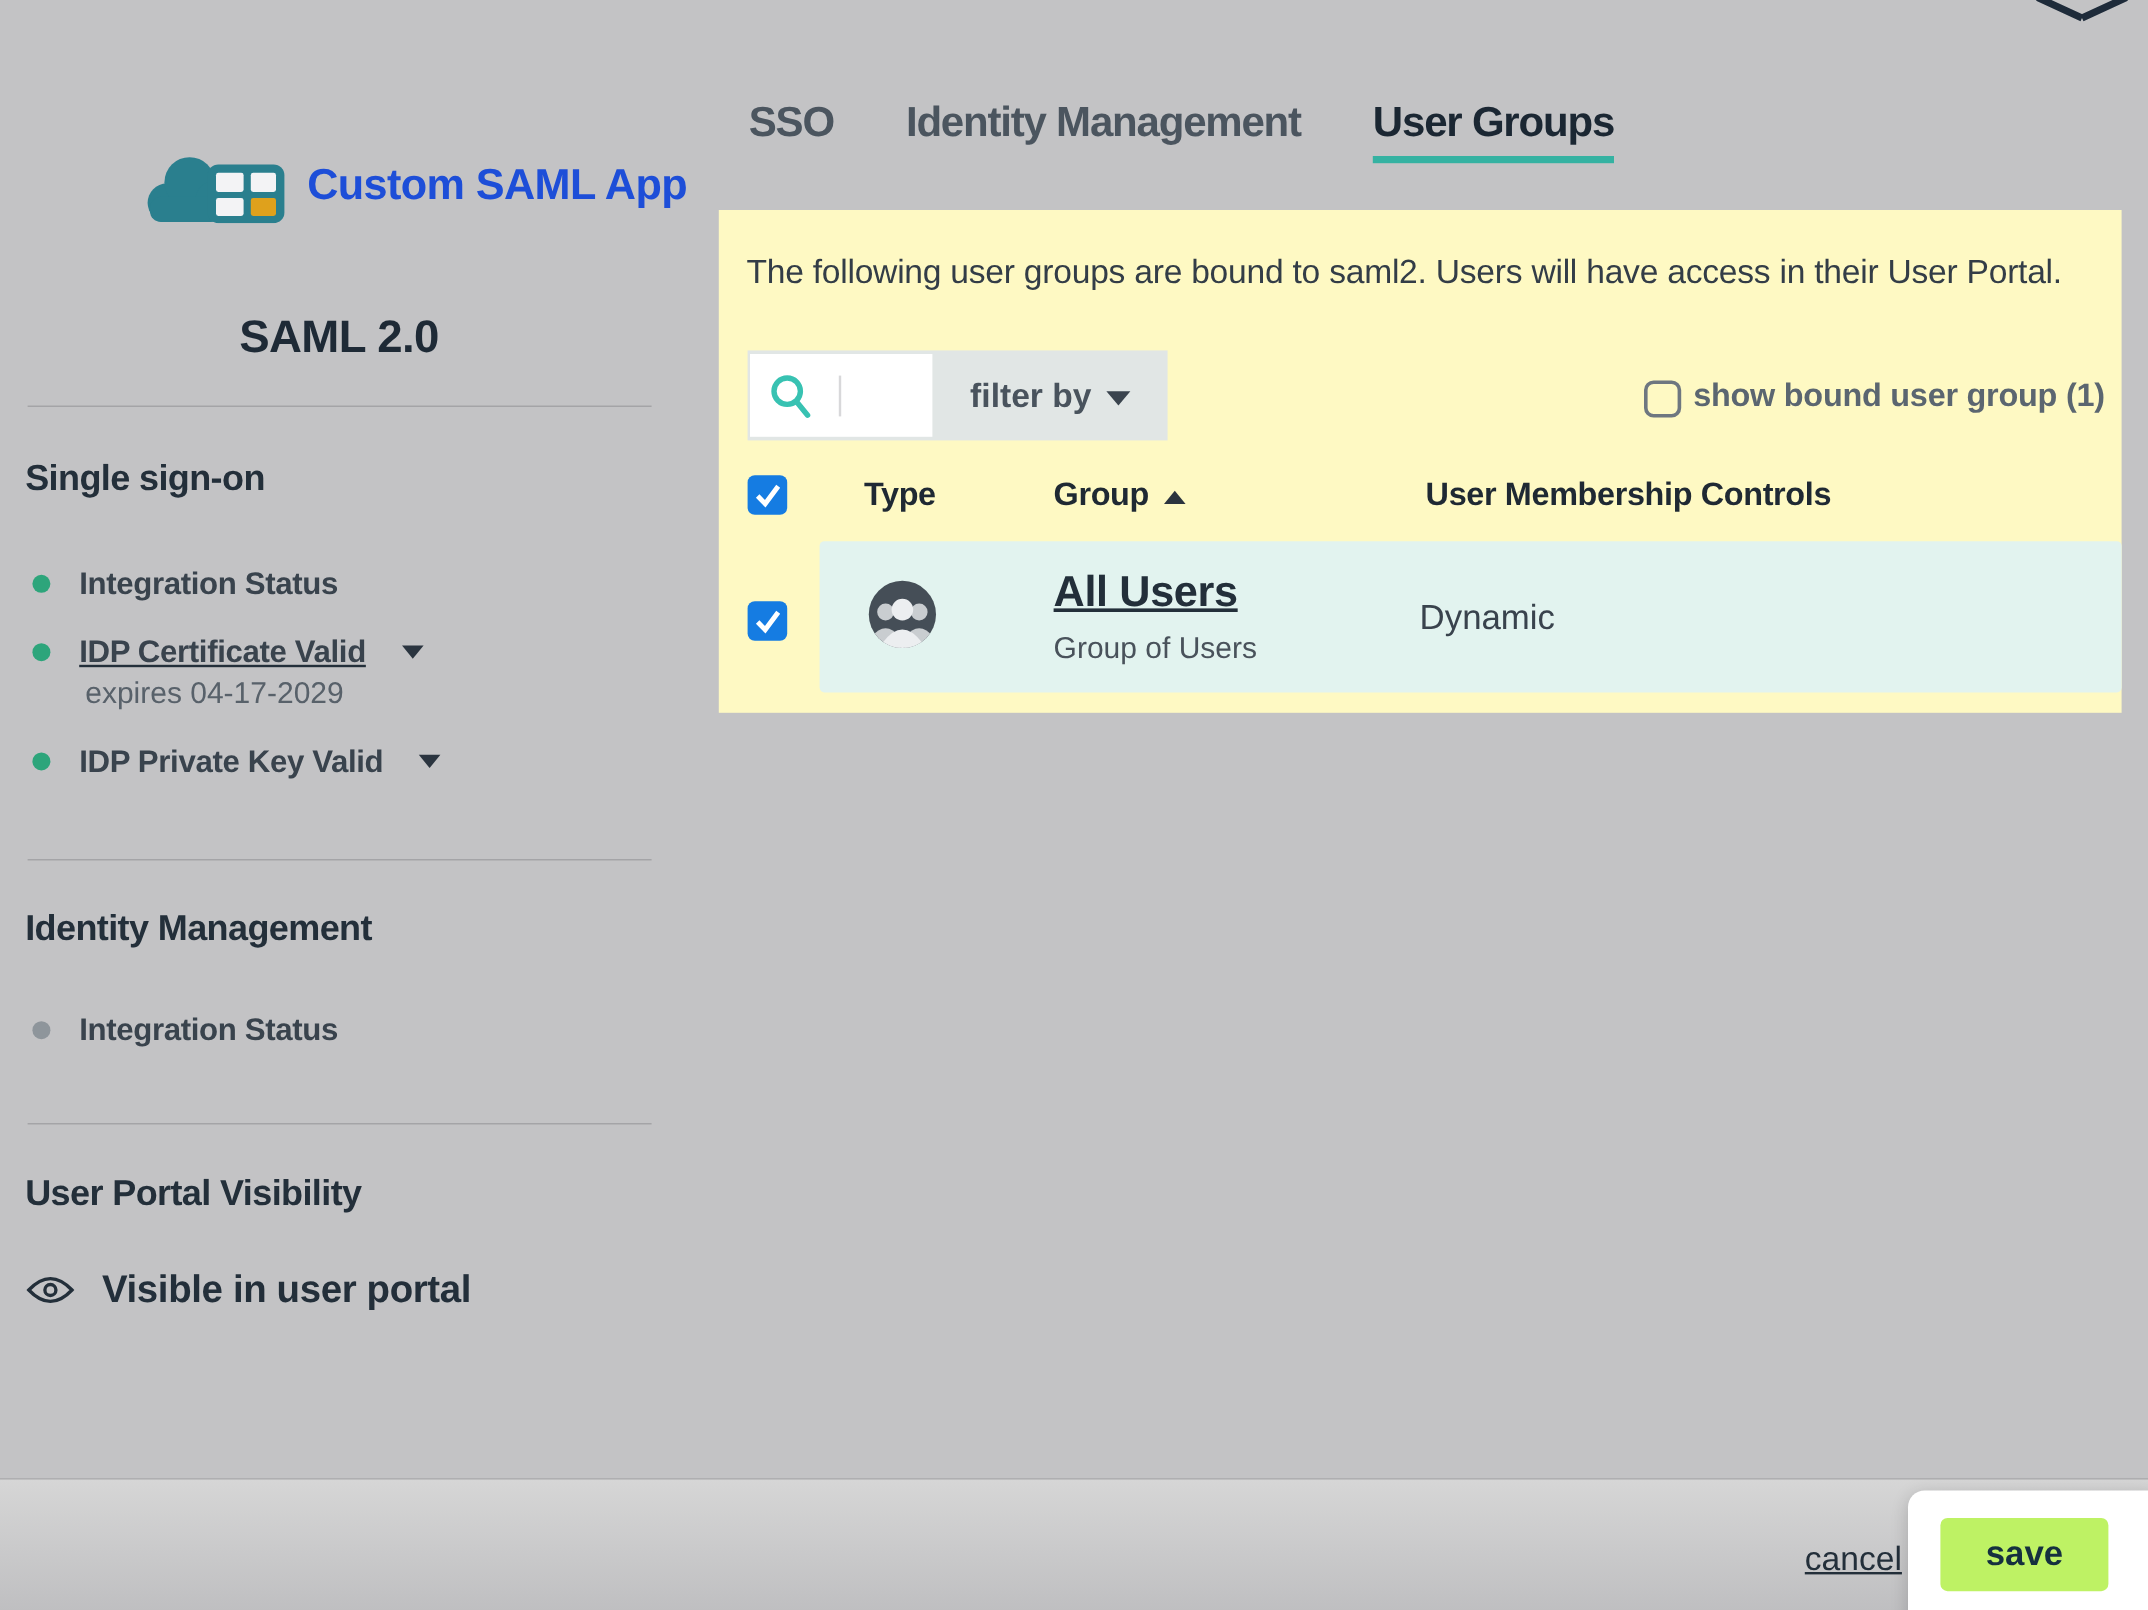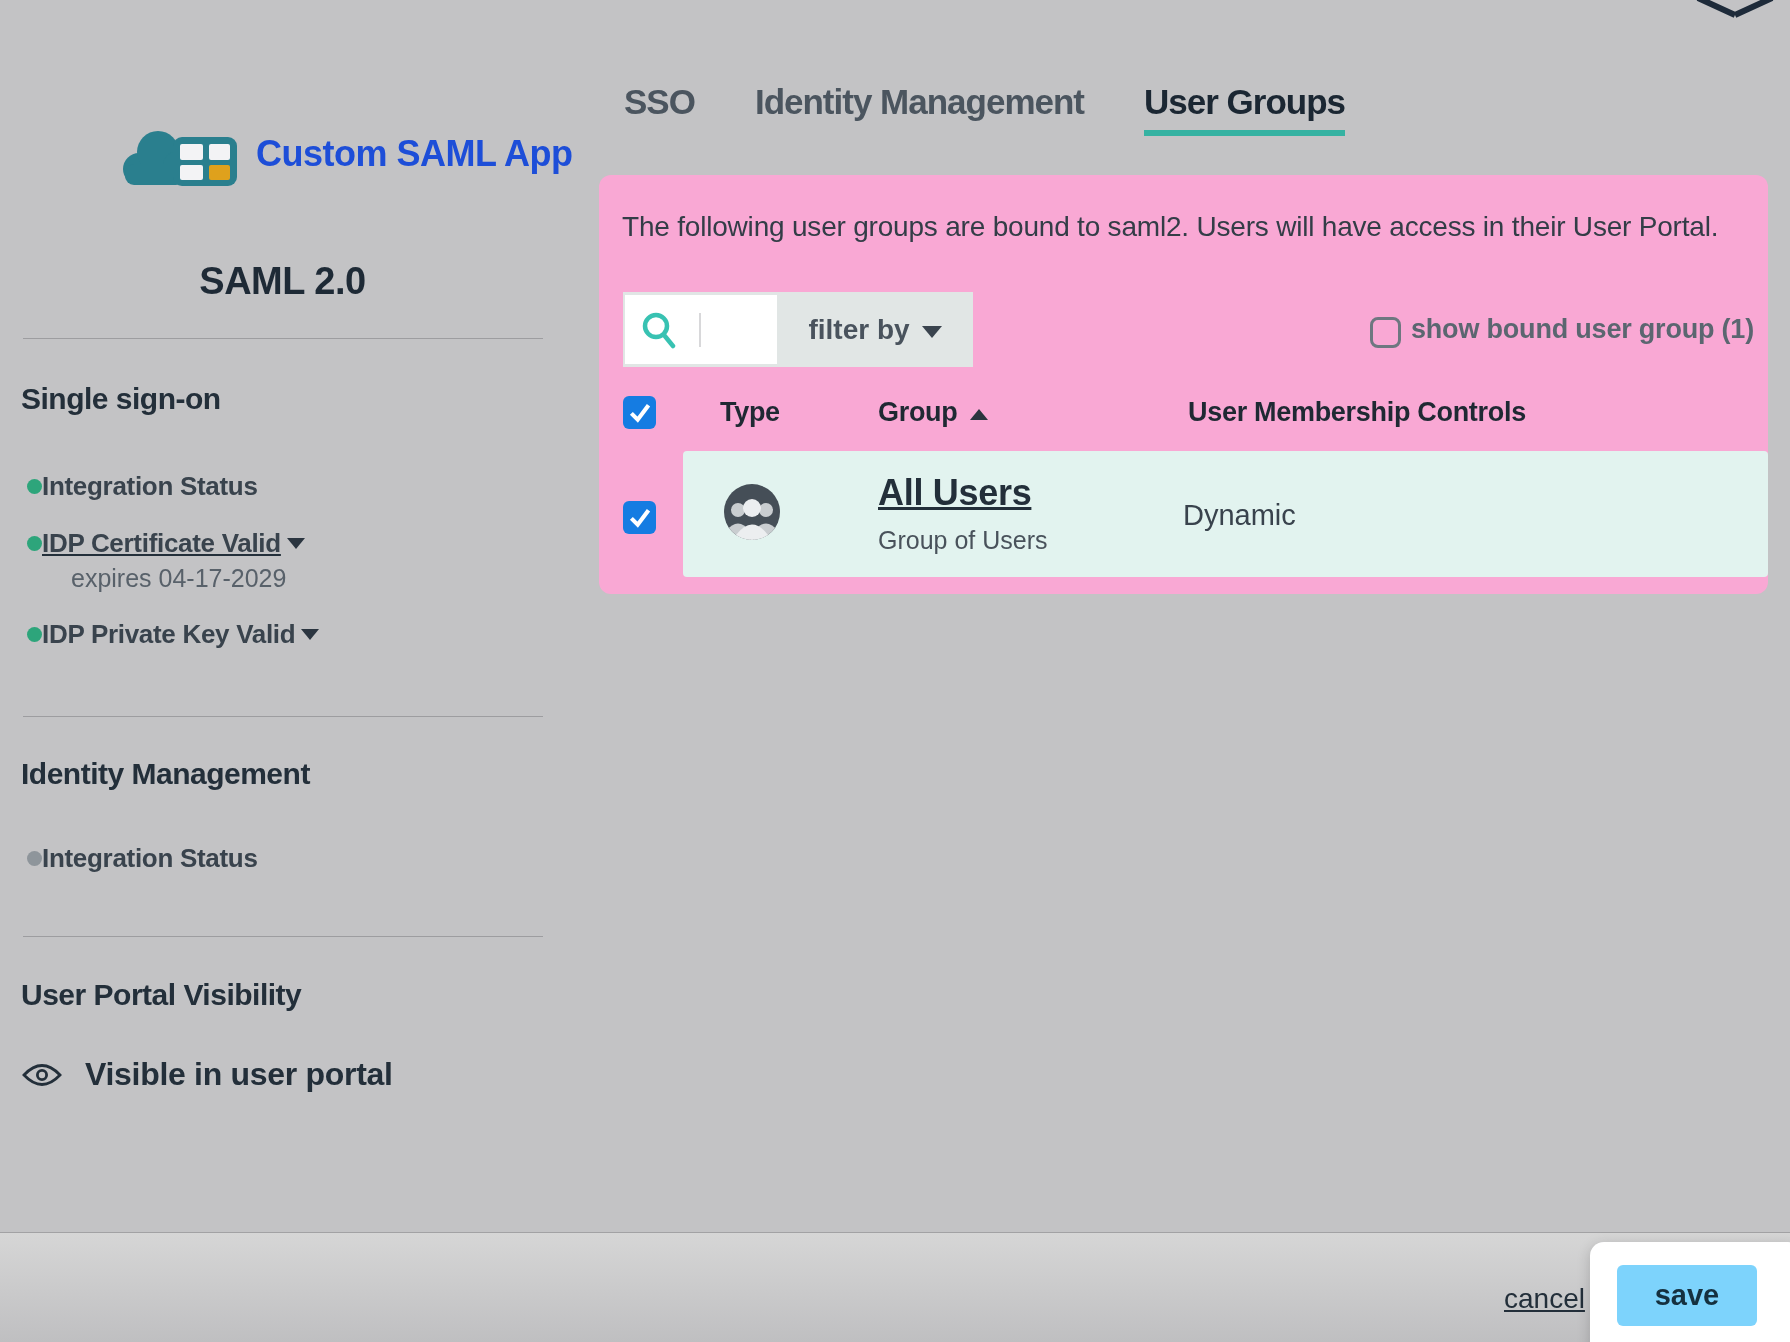--- a/index.html
+++ b/index.html
@@ -13,39 +13,39 @@
   
   .close-x { position:absolute; left:1694px; top:0; width:82px; height:20px; cursor:pointer; }
   
   .logo { position:absolute; left:118px; top:122px; display:flex; align-items:center; gap:14px; }
   .logo-text { font-size:36px; font-weight:700; color:#1d4ed8; letter-spacing:-0.5px; }
   .app-title { position:absolute; left:20px; top:260px; width:525px; text-align:center;
                font-size:38px; font-weight:700; color:#1e2a36; letter-spacing:-0.5px; }
   .divider { position:absolute; left:23px; width:520px; height:1px; background:#9d9da0; }
   .d1 { top:338px; } .d2 { top:716px; } .d3 { top:936px; }
   .side-heading { position:absolute; left:21px; font-size:30px; font-weight:700; color:#232f3a; letter-spacing:-0.5px; }
-  .side-item { position:absolute; left:27px; display:flex; align-items:center; height:36px; }
+  .side-item { position:absolute; left:27px; display:flex; align-items:center; gap:24px; height:36px; }
   .side-item .lbl { font-size:26px; font-weight:700; color:#39434d; letter-spacing:-0.3px; }
   .dot { width:15px; height:15px; border-radius:50%; flex:0 0 auto; }
   .dot.green { background:#2da57b; }
   .dot.gray  { background:#8e959b; }
   .caret-down { width:0; height:0; border-left:9px solid transparent; border-right:9px solid transparent;
                 border-top:11px solid #2b3540; margin-left:6px; }
   .expires { position:absolute; left:71px; top:564px; font-size:25px; color:#58616a; }
   .eye-row { position:absolute; left:21px; top:1056px; display:flex; align-items:center; gap:22px; }
   .eye-row .lbl { font-size:32px; font-weight:700; color:#232f3a; letter-spacing:-0.3px; }
   
   .tabs { position:absolute; left:624px; top:82px; display:flex; gap:60px; }
   .tab { font-size:35px; font-weight:700; color:#4b555f; letter-spacing:-1px; position:relative;
          cursor:pointer; padding-bottom:12px; }
   .tab.active { color:#1b2733; }
   .tab.active::after { content:""; position:absolute; left:0; right:0; bottom:-2px; height:6px; background:#35b2a2; }
   
   .panel { position:absolute; left:599px; top:175px; width:1169px; height:419px;
-           background:#f9a8d4; border-radius:12px; }
+           background:#fef9c3; border-radius:0; }
   .panel-desc { position:absolute; left:23px; top:36px; font-size:28px; color:#333d47; letter-spacing:-0.2px; }
   .filter-bar { position:absolute; left:24px; top:117px; width:350px; height:75px; background:#e1e6e5; }
   .search-box { position:absolute; left:2px; top:3px; width:152px; height:69px; background:#ffffff;
                 display:flex; align-items:center; }
   .search-box svg { margin-left:16px; }
   .text-cursor { width:2px; height:34px; background:#d8d8da; margin-left:22px; }
   .filter-by { position:absolute; left:154px; top:0; width:196px; height:75px;
                display:flex; align-items:center; justify-content:center; gap:12px; cursor:pointer; }
   .filter-by .lbl { font-size:28px; font-weight:700; color:#49535d; }
   .filter-caret { width:0; height:0; border-left:10px solid transparent; border-right:10px solid transparent;
@@ -71,21 +71,21 @@
   .group-type { position:absolute; left:279px; top:351px; font-size:25px; color:#49525b; }
   .membership { position:absolute; left:584px; top:324px; font-size:29px; color:#39434d; }
   
   .footer-line { position:absolute; left:0; top:1232px; width:1790px; height:1px; background:#a2a2a4; }
   .footer { position:absolute; left:0; top:1233px; width:1790px; height:109px;
             background:linear-gradient(#d6d6d6, #bfbfc1); }
   .cancel { position:absolute; left:1504px; top:1283px; font-size:28px; color:#232f3a;
             text-decoration:underline; cursor:pointer; }
   .save-card { position:absolute; left:1590px; top:1242px; width:212px; height:120px; background:#ffffff;
                border-radius:14px; box-shadow:0 3px 14px rgba(0,0,0,0.18); }
-  .save-btn { position:absolute; left:1617px; top:1265px; width:140px; height:61px; background:#7dd3fc;
+  .save-btn { position:absolute; left:1617px; top:1265px; width:140px; height:61px; background:#bef264;
               border:none; border-radius:6px; font-family:"Liberation Sans", sans-serif;
               font-size:29px; font-weight:700; color:#15303f; cursor:pointer; }
 </style>
 </head>
 <body>
 
 <svg class="close-x" viewBox="0 0 82 20">
   <path d="M4,-2 L41,15 M78,-2 L41,15" stroke="#1e2b3a" stroke-width="6" fill="none"></path>
 </svg>
 

